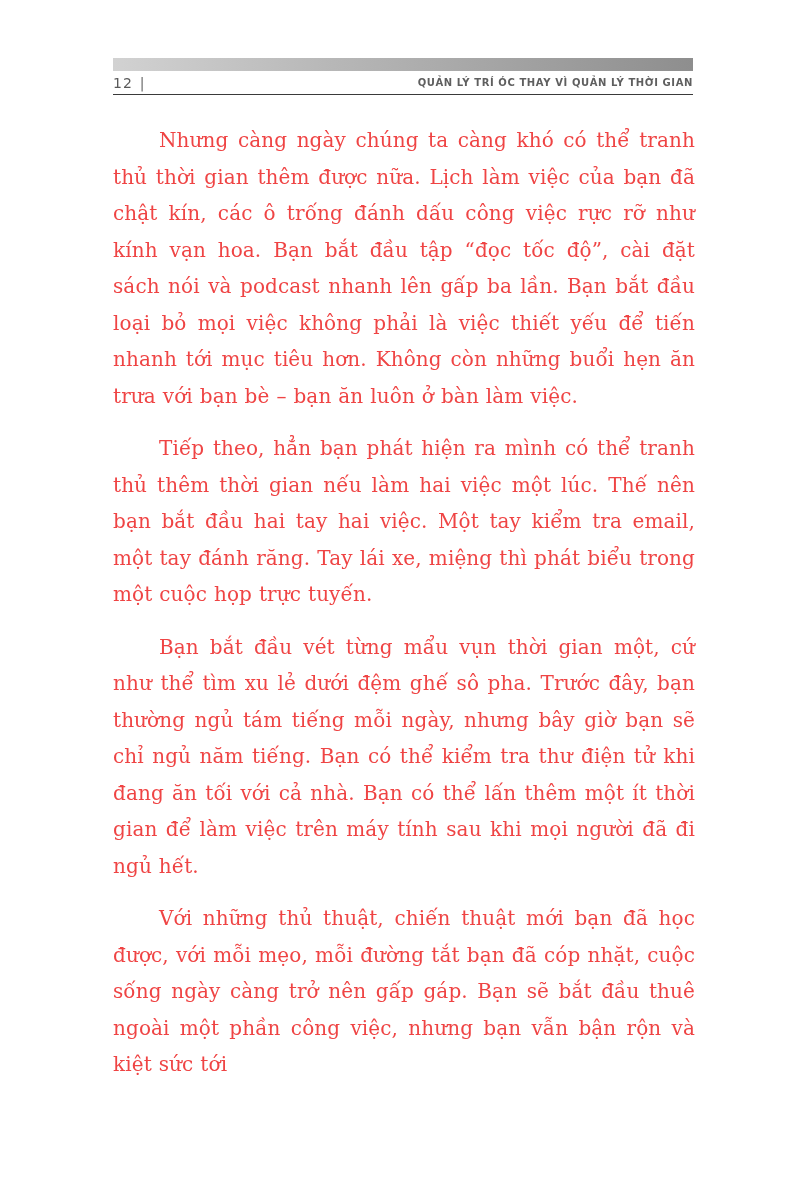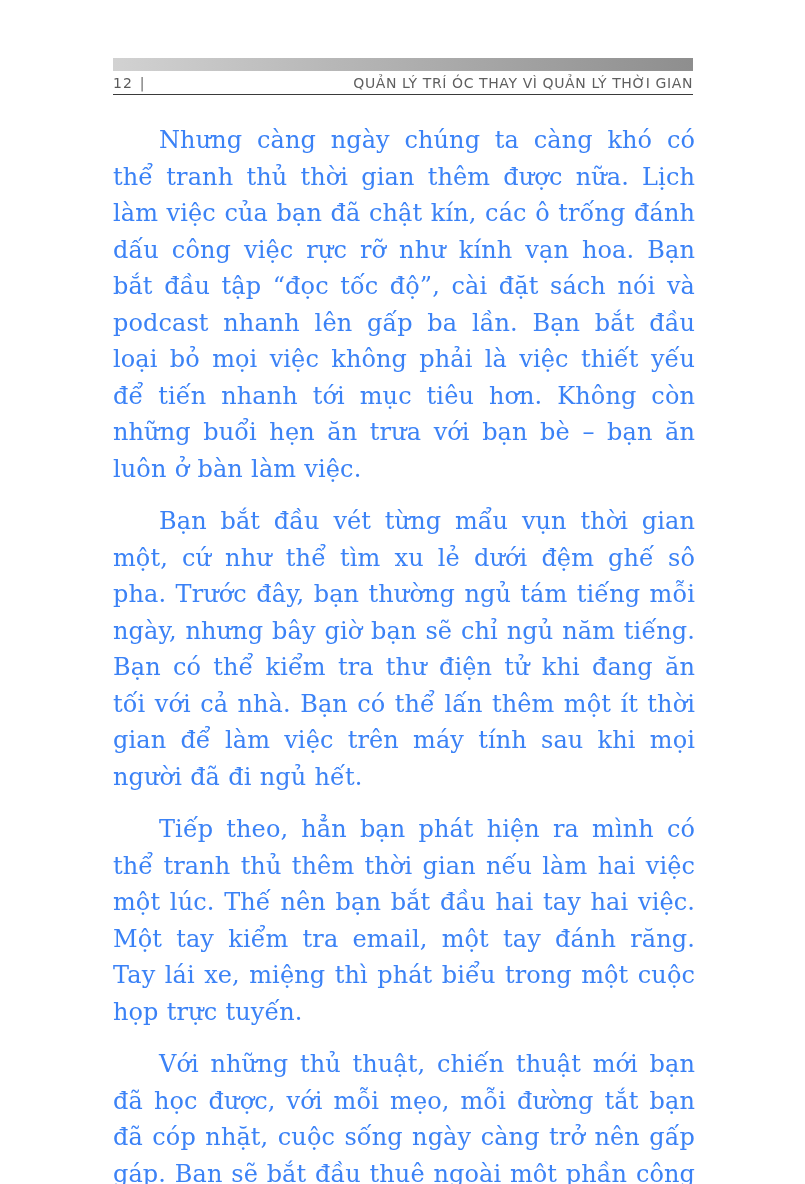--- a/index.html
+++ b/index.html
@@ -45,40 +45,40 @@
     display: flex;
     align-items: center;
     gap: 7px;
   }
   .page-number .sep {
     color: #6a6a6a;
     font-size: 14px;
   }
   .running-title {
     font-family: "DejaVu Sans", "Liberation Sans", sans-serif;
-    font-size: 14px;
-    font-weight: normal;
+    font-size: 10px;
+    font-weight: bold;
     color: #5f5f5f;
     letter-spacing: 0.6px;
     text-transform: uppercase;
     white-space: nowrap;
   }
   .body-text {
     position: absolute;
     left: 113px;
     top: 122px;
     width: 582px;
   }
   .body-text p {
     margin: 0 0 16px 0;
-    font-size: 24px;
+    font-size: 20px;
     line-height: 36.5px;
     text-align: justify;
     text-indent: 46px;
-    color: #3b82f6;
+    color: #ef4444;
     letter-spacing: 0.1px;
     word-spacing: 0.5px;
   }
 </style>
 </head>
 <body>
 
 <div class="page">
 
   <div class="header-gradient-bar"></div>
@@ -86,18 +86,18 @@
   <div class="header-row">
     <span class="page-number">
       <span>12</span>
       <span class="sep">|</span>
     </span>
     <span class="running-title">QUẢN LÝ TRÍ ÓC THAY VÌ QUẢN LÝ THỜI GIAN</span>
   </div>
 
   <div class="body-text">
     <p>Nhưng càng ngày chúng ta càng khó có thể tranh thủ thời gian thêm được nữa. Lịch làm việc của bạn đã chật kín, các ô trống đánh dấu công việc rực rỡ như kính vạn hoa. Bạn bắt đầu tập “đọc tốc độ”, cài đặt sách nói và podcast nhanh lên gấp ba lần. Bạn bắt đầu loại bỏ mọi việc không phải là việc thiết yếu để tiến nhanh tới mục tiêu hơn. Không còn những buổi hẹn ăn trưa với bạn bè – bạn ăn luôn ở bàn làm việc.</p>
+    <p>Tiếp theo, hẳn bạn phát hiện ra mình có thể tranh thủ thêm thời gian nếu làm hai việc một lúc. Thế nên bạn bắt đầu hai tay hai việc. Một tay kiểm tra email, một tay đánh răng. Tay lái xe, miệng thì phát biểu trong một cuộc họp trực tuyến.</p>
     <p>Bạn bắt đầu vét từng mẩu vụn thời gian một, cứ như thể tìm xu lẻ dưới đệm ghế sô pha. Trước đây, bạn thường ngủ tám tiếng mỗi ngày, nhưng bây giờ bạn sẽ chỉ ngủ năm tiếng. Bạn có thể kiểm tra thư điện tử khi đang ăn tối với cả nhà. Bạn có thể lấn thêm một ít thời gian để làm việc trên máy tính sau khi mọi người đã đi ngủ hết.</p>
-    <p>Tiếp theo, hẳn bạn phát hiện ra mình có thể tranh thủ thêm thời gian nếu làm hai việc một lúc. Thế nên bạn bắt đầu hai tay hai việc. Một tay kiểm tra email, một tay đánh răng. Tay lái xe, miệng thì phát biểu trong một cuộc họp trực tuyến.</p>
     <p>Với những thủ thuật, chiến thuật mới bạn đã học được, với mỗi mẹo, mỗi đường tắt bạn đã cóp nhặt, cuộc sống ngày càng trở nên gấp gáp. Bạn sẽ bắt đầu thuê ngoài một phần công việc, nhưng bạn vẫn bận rộn và kiệt sức tới</p>
   </div>
 
 </div>
 
 </body></html>

